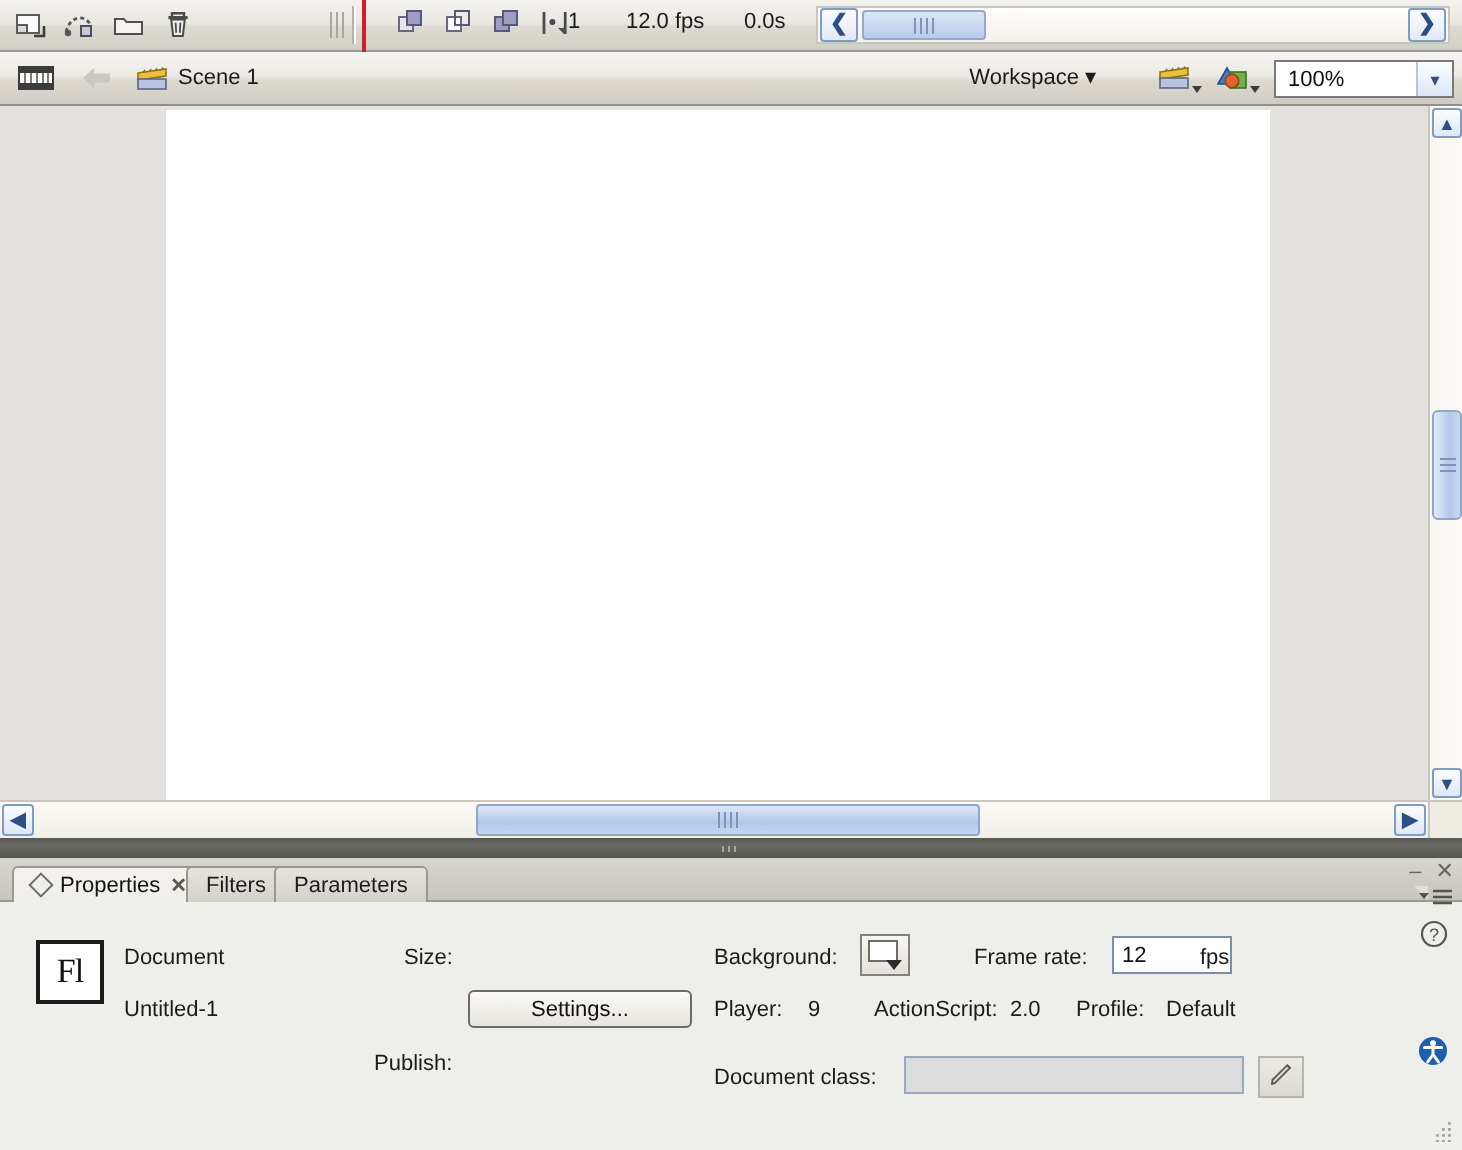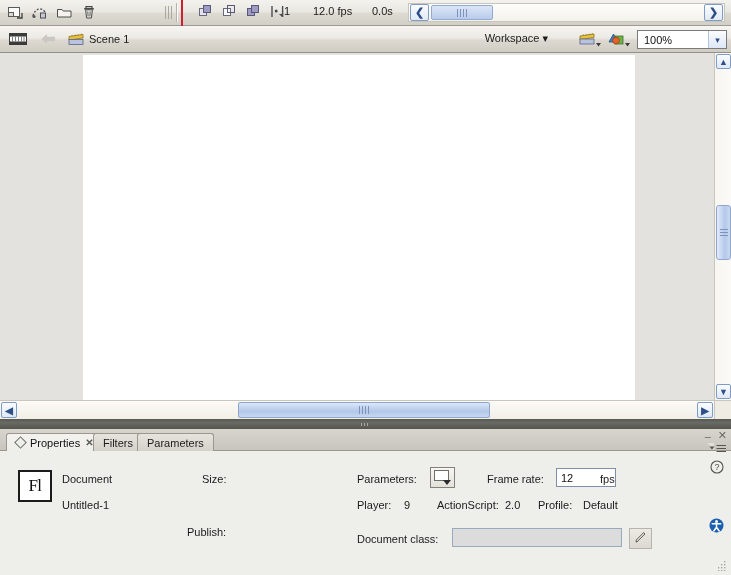--- a/index.html
+++ b/index.html
@@ -461,22 +461,23 @@
 
     <div class="fl-icon">
       <span>Fl</span>
     </div>
     <span class="lbl" style="left:62px;top:44px;">Document</span>
     <span class="lbl" style="left:62px;top:70px;">Untitled-1</span>
 
     <span class="lbl" style="left:202px;top:44px;">Size:</span>
 
     <span class="lbl" style="left:187px;top:70px;margin-top:27px;">Publish:</span>
-
-    <span class="lbl" style="left:357px;top:44px;">Parameters:</span>
+    <div class="fbtn" style="left:234px;top:66px;width:112px;">Settings...</div>
+
+    <span class="lbl" style="left:357px;top:44px;">Background:</span>
     <div class="swatch" style="left:430px;top:38px;">
       <span class="sw-in"></span>
       <span class="sw-ar"></span>
     </div>
 
     <span class="lbl" style="left:487px;top:44px;">Frame rate:</span>
     <div class="ffield" style="left:556px;top:39px;width:60px;">12</div>
     <span class="lbl" style="left:600px;top:44px;">fps</span>
 
     <span class="lbl" style="left:357px;top:70px;text-align:center;">Player:</span>

